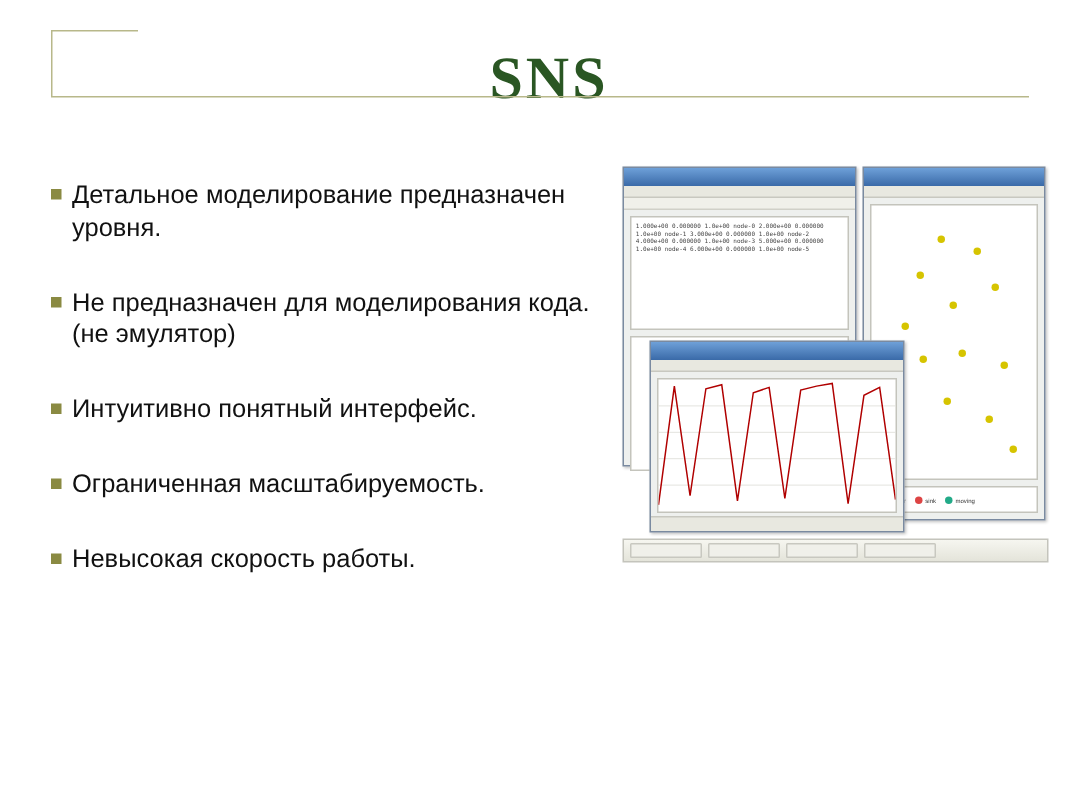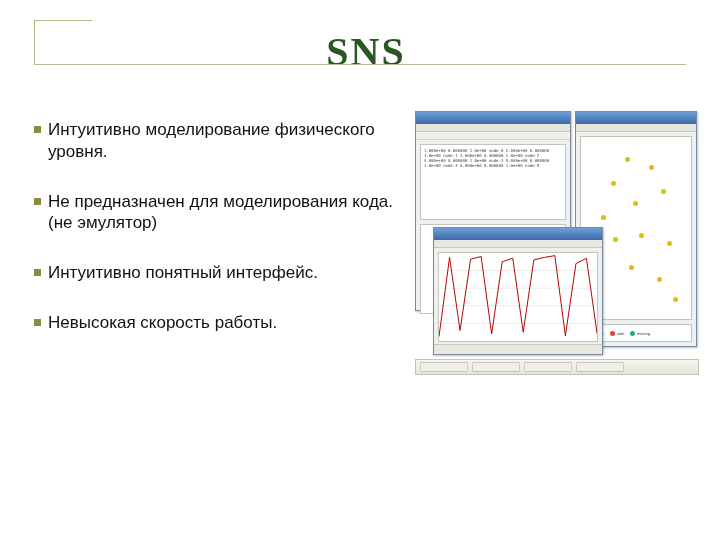--- a/index.html
+++ b/index.html
@@ -149,23 +149,24 @@
 
 <div class="slide">
   <div class="corner-left"></div>
   <div class="corner-top"></div>
   <div class="inner-border-top"></div>
 
   <h1 class="title">SNS</h1>
 
   <div class="content">
     <ul class="bullets">
-      <li>Интуитивно моделирование физического уровня.</li>
+      <li>Детальное моделирование предназначен уровня.</li>
       <li>Не предназначен для моделирования кода. (не эмулятор)</li>
       <li>Интуитивно понятный интерфейс.</li>
+      <li>Ограниченная масштабируемость.</li>
       <li>Невысокая скорость работы.</li>
     </ul>
 
     <div class="screenshots">
 
       <div class="win winA">
         <div class="titlebar"></div>
         <div class="menubar"></div>
         <div class="toolbar"></div>
         <div class="panel">1.000e+00 0.000000 1.0e+00 node-0

